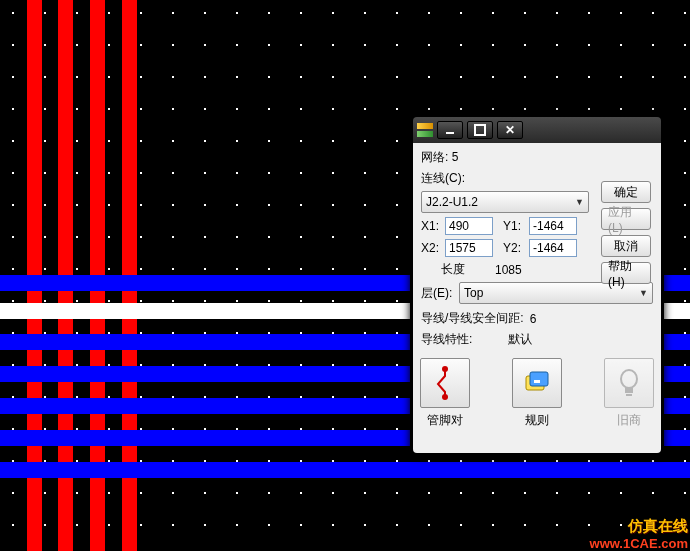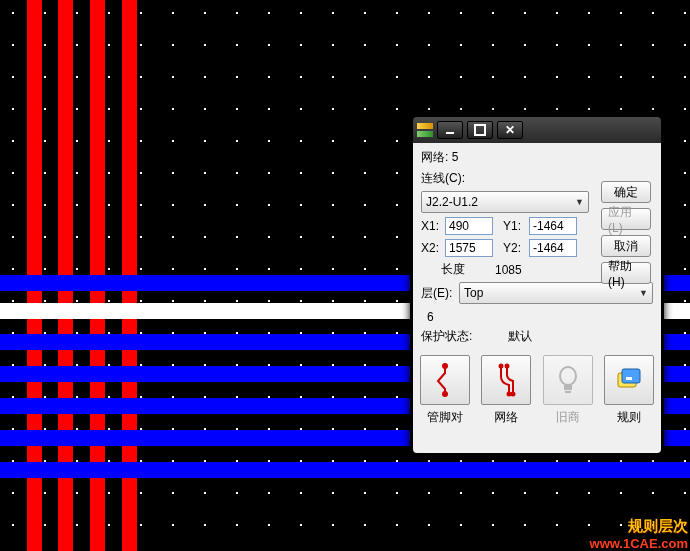--- a/index.html
+++ b/index.html
@@ -436,21 +436,21 @@
   <div class="hbar" style="top:275px;height:16px"></div>
   <div class="hbar" style="top:334px;height:16px"></div>
   <div class="hbar" style="top:366px;height:16px"></div>
   <div class="hbar" style="top:398px;height:16px"></div>
   <div class="hbar" style="top:430px;height:16px"></div>
   <div class="hbar" style="top:462px;height:16px"></div>
 
   <div class="wbar" style="top:303px;height:16px"></div>
 
   <div class="badge">
-    <div class="l1">规则层次</div>
+    <div class="l1">仿真在线</div>
     <div class="l2">www.1CAE.com</div>
   </div>
 
   <div class="dlg">
     <div class="titlebar">
       <div class="ticon">
         <div class="trow1"></div>
           <div class="trow2"></div>
       </div>
       <div class="winbtns">
@@ -518,68 +518,56 @@
 
       <div class="row" style="gap:4px;margin-top:2px;">
         <span class="lbl" style="width:34px">层(E):</span>
         <div class="sel" style="flex:1">
           <span>Top</span>
           <span class="arrow">▼</span>
         </div>
       </div>
 
       <div class="row" style="margin-top:6px;">
+        <span class="lbl">导线/导线安全间距:</span>
         <span class="lbl" style="margin-left:6px">6</span>
       </div>
       <div class="row">
-        <span class="lbl">保护状态:</span>
+        <span class="lbl">导线特性:</span>
         <span class="lbl" style="margin-left:36px">默认</span>
       </div>
 
       <div class="iconrow">
         <div class="iconbox">
           <div class="iconbtn">
             <svg width="34" height="34">
               <polyline points="17,2 17,10 10,18 17,26 17,32" fill="none" stroke="#c00" stroke-width="2"></polyline>
               <circle cx="17" cy="3" r="3" fill="#c00"></circle>
               <circle cx="17" cy="31" r="3" fill="#c00"></circle>
             </svg>
           </div>
           <div class="iconlbl">管脚对</div>
         </div>
         <div class="iconbox">
           <div class="iconbtn">
             <svg width="34" height="34">
-              <path d="M12,2 L12,14 Q12,20 20,22 L20,32" fill="none" stroke="#c00" stroke-width="2"></path>
-              <path d="M18,2 L18,12 Q18,16 24,18 L24,32" fill="none" stroke="#c00" stroke-width="2"></path>
-              <circle cx="12" cy="3" r="2.5" fill="#c00"></circle>
-                <circle cx="18" cy="3" r="2.5" fill="#c00"></circle>
-              <circle cx="20" cy="31" r="2.5" fill="#c00"></circle>
-                <circle cx="24" cy="31" r="2.5" fill="#c00"></circle>
+              <rect x="6" y="10" width="18" height="14" rx="2" fill="#ffe25a" stroke="#aa8a00"></rect>
+              <rect x="10" y="6" width="18" height="14" rx="2" fill="#4aa0ff" stroke="#1a60a0"></rect>
+              <rect x="14" y="14" width="6" height="3" fill="#fff"></rect>
             </svg>
           </div>
-          <div class="iconlbl">网络</div>
+          <div class="iconlbl">规则</div>
         </div>
         <div class="iconbox">
           <div class="iconbtn disabled">
             <svg width="34" height="34">
               <ellipse cx="17" cy="13" rx="8" ry="9" fill="none" stroke="#888" stroke-width="2"></ellipse>
               <rect x="13" y="22" width="8" height="5" fill="#888"></rect>
               <rect x="14" y="28" width="6" height="2" fill="#888"></rect>
             </svg>
           </div>
           <div class="iconlbl disabled">旧商</div>
         </div>
-        <div class="iconbox">
-          <div class="iconbtn">
-            <svg width="34" height="34">
-              <rect x="6" y="10" width="18" height="14" rx="2" fill="#ffe25a" stroke="#aa8a00"></rect>
-              <rect x="10" y="6" width="18" height="14" rx="2" fill="#4aa0ff" stroke="#1a60a0"></rect>
-              <rect x="14" y="14" width="6" height="3" fill="#fff"></rect>
-            </svg>
-          </div>
-          <div class="iconlbl">规则</div>
-        </div>
       </div>
 
     </div>
   </div>
 </div>
 
 </body></html>

